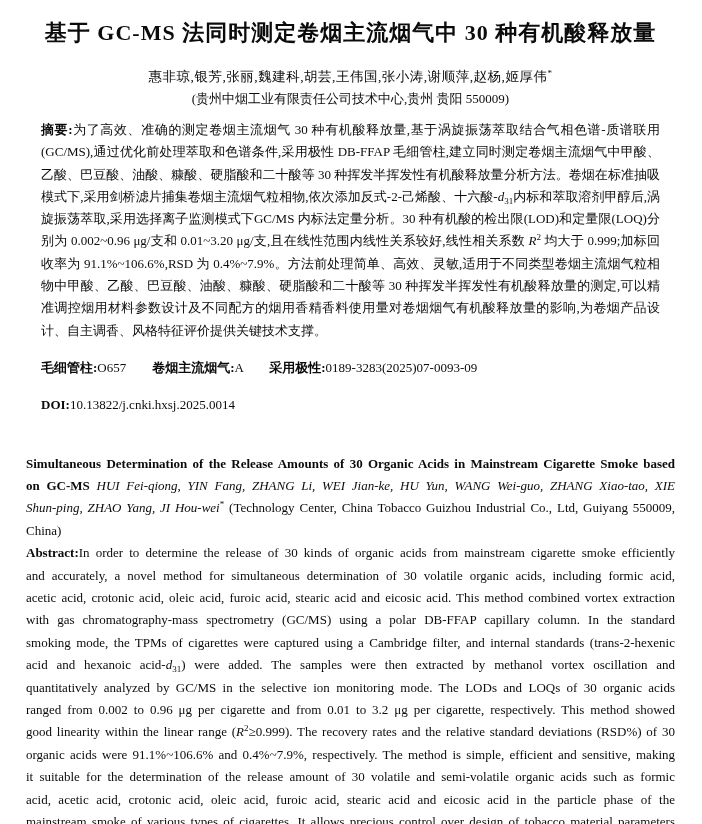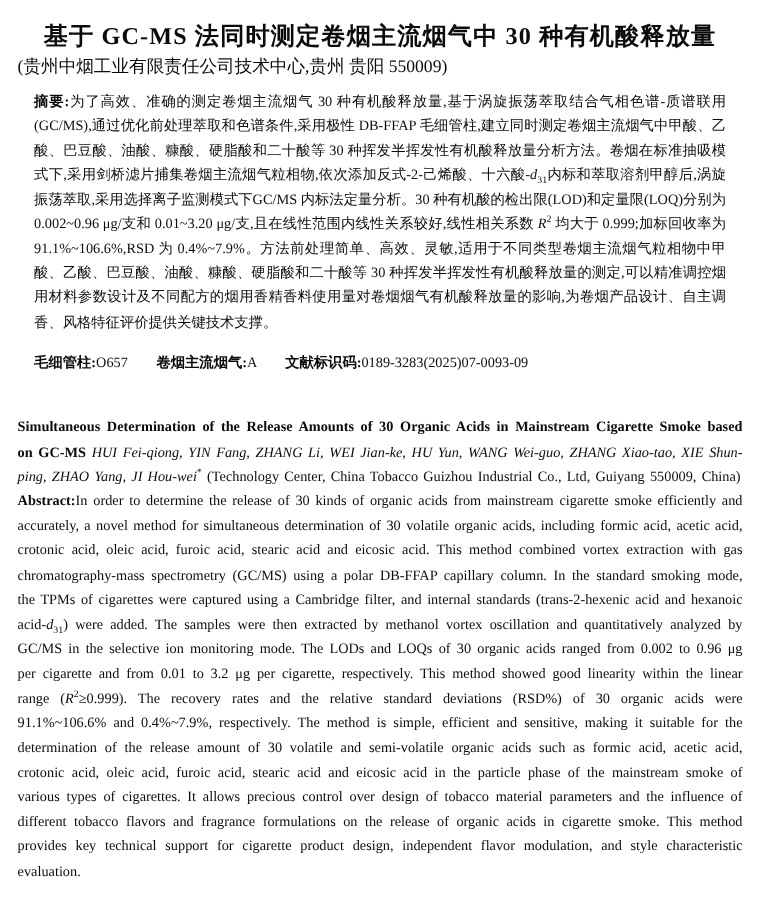--- a/index.html
+++ b/index.html
@@ -11,41 +11,41 @@
     width: 702px;
     height: 824px;
     overflow: hidden;
     color: #0b0b0b;
     font-family: "Liberation Serif", "DejaVu Serif", serif;
   }
   .page {
     box-sizing: border-box;
     width: 702px;
     height: 645px;
-    padding: 10px 27px 0 16px;
+    padding: 10px 27px 0 26px;
   }
   .title {
     margin: 8px 0 0 0;
     text-align: center;
     font-size: 22px;
     font-weight: bold;
     letter-spacing: 1px;
     line-height: 30px;
   }
   .authors {
     margin-top: 20px;
     text-align: center;
     font-size: 13.5px;
     line-height: 18px;
     letter-spacing: 0.5px;
   }
   .affiliation {
     margin-top: 4px;
-    text-align: left;
-    font-size: 16px;
+    text-align: center;
+    font-size: 13px;
     line-height: 17px;
   }
   p.zh, p.meta {
     margin: 15px;
     font-size: 13px;
     line-height: 22.3px;
     text-align: justify;
     text-justify: inter-ideograph;
   }
   p.zh.first {
@@ -70,28 +70,30 @@
   sub { vertical-align: -3px; }
   sup { vertical-align: 5px; }
 </style>
 </head>
 <body>
 
 <div class="page">
 
   <h1 class="title">基于 GC-MS 法同时测定卷烟主流烟气中 30 种有机酸释放量</h1>
 
+  <div class="authors"><span>惠非琼,银芳,张丽,魏建科,胡芸,王伟国,张小涛,谢顺萍,赵杨,姬厚伟</span><sup>*</sup></div>
 
   <div class="affiliation">(贵州中烟工业有限责任公司技术中心,贵州 贵阳  550009)</div>
 
   <p class="zh first"><span class="b">摘要:</span><span>为了高效、准确的测定卷烟主流烟气 30 种有机酸释放量,基于涡旋振荡萃取结合气相色谱-质谱联用(GC/MS),通过优化前处理萃取和色谱条件,采用极性 DB-FFAP 毛细管柱,建立同时测定卷烟主流烟气中甲酸、乙酸、巴豆酸、油酸、糠酸、硬脂酸和二十酸等 30 种挥发半挥发性有机酸释放量分析方法。卷烟在标准抽吸模式下,采用剑桥滤片捕集卷烟主流烟气粒相物,依次添加反式-2-己烯酸、十六酸-</span><span class="i">d</span><sub>31</sub><span>内标和萃取溶剂甲醇后,涡旋振荡萃取,采用选择离子监测模式下GC/MS 内标法定量分析。30 种有机酸的检出限(LOD)和定量限(LOQ)分别为 0.002~0.96 μg/支和 0.01~3.20 μg/支,且在线性范围内线性关系较好,线性相关系数 </span><span class="i">R</span><sup>2</sup><span> 均大于 0.999;加标回收率为 91.1%~106.6%,RSD 为 0.4%~7.9%。方法前处理简单、高效、灵敏,适用于不同类型卷烟主流烟气粒相物中甲酸、乙酸、巴豆酸、油酸、糠酸、硬脂酸和二十酸等 30 种挥发半挥发性有机酸释放量的测定,可以精准调控烟用材料参数设计及不同配方的烟用香精香料使用量对卷烟烟气有机酸释放量的影响,为卷烟产品设计、自主调香、风格特征评价提供关键技术支撑。</span></p>
 
 
-  <p class="meta"><span class="b">毛细管柱:</span><span>O657　　</span><span class="b">卷烟主流烟气:</span><span>A　　</span><span class="b">文献标识码:</span><span>0189-3283(2025)07-0093-09</span></p>
+  <p class="meta"><span class="b">毛细管柱:</span><span>O657　　</span><span class="b">卷烟主流烟气:</span><span>A　　</span><span class="b">采用极性:</span><span>0189-3283(2025)07-0093-09</span></p>
 
+  <p class="meta"><span class="b">DOI:</span><span>10.13822/j.cnki.hxsj.2025.0014</span></p>
 
   <div class="en-block">
     <p><span class="b">Simultaneous Determination of the Release Amounts of 30 Organic Acids in Mainstream Cigarette Smoke based on GC-MS </span><span class="i">HUI Fei-qiong, YIN Fang, ZHANG Li, WEI Jian-ke, HU Yun, WANG Wei-guo, ZHANG Xiao-tao, XIE Shun-ping, ZHAO Yang, JI Hou-wei</span><sup>*</sup><span> (Technology Center, China Tobacco Guizhou Industrial Co., Ltd, Guiyang 550009, China)</span></p>
 
     <p><span class="b">Abstract:</span><span>In order to determine the release of 30 kinds of organic acids from mainstream cigarette smoke efficiently and accurately, a novel method for simultaneous determination of 30 volatile organic acids, including formic acid, acetic acid, crotonic acid, oleic acid, furoic acid, stearic acid and eicosic acid. This method combined vortex extraction with gas chromatography-mass spectrometry (GC/MS) using a polar DB-FFAP capillary column. In the standard smoking mode, the TPMs of cigarettes were captured using a Cambridge filter, and internal standards (trans-2-hexenic acid and hexanoic acid-</span><span class="i">d</span><sub>31</sub><span>) were added. The samples were then extracted by methanol vortex oscillation and quantitatively analyzed by GC/MS in the selective ion monitoring mode. The LODs and LOQs of 30 organic acids ranged from 0.002 to 0.96 μg per cigarette and from 0.01 to 3.2 μg per cigarette, respectively. This method showed good linearity within the linear range (</span><span class="i">R</span><sup>2</sup><span>≥0.999). The recovery rates and the relative standard deviations (RSD%) of 30 organic acids were 91.1%~106.6% and 0.4%~7.9%, respectively. The method is simple, efficient and sensitive, making it suitable for the determination of the release amount of 30 volatile and semi-volatile organic acids such as formic acid, acetic acid, crotonic acid, oleic acid, furoic acid, stearic acid and eicosic acid in the particle phase of the mainstream smoke of various types of cigarettes. It allows precious control over design of tobacco material parameters and the influence of different tobacco flavors and fragrance formulations on the release of organic acids in cigarette smoke. This method provides key technical support for cigarette product design, independent flavor modulation, and style characteristic evaluation.</span></p>
 
   </div>
 
 </div>
 

